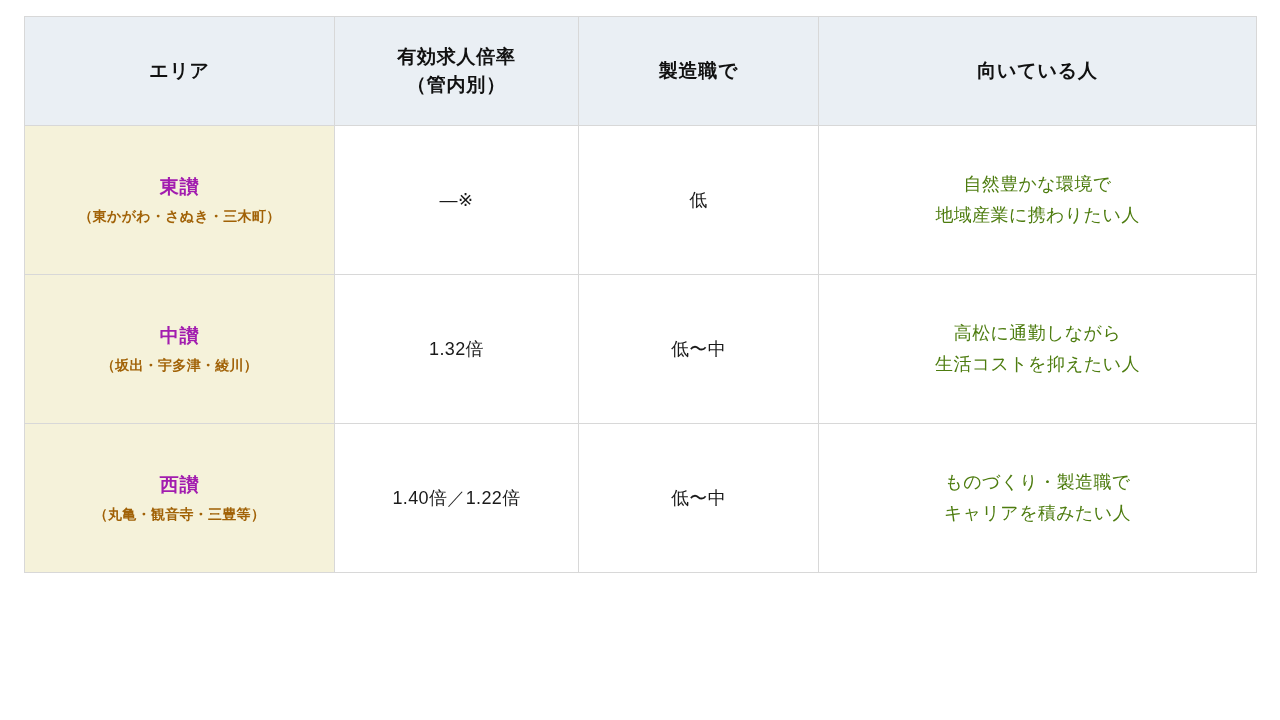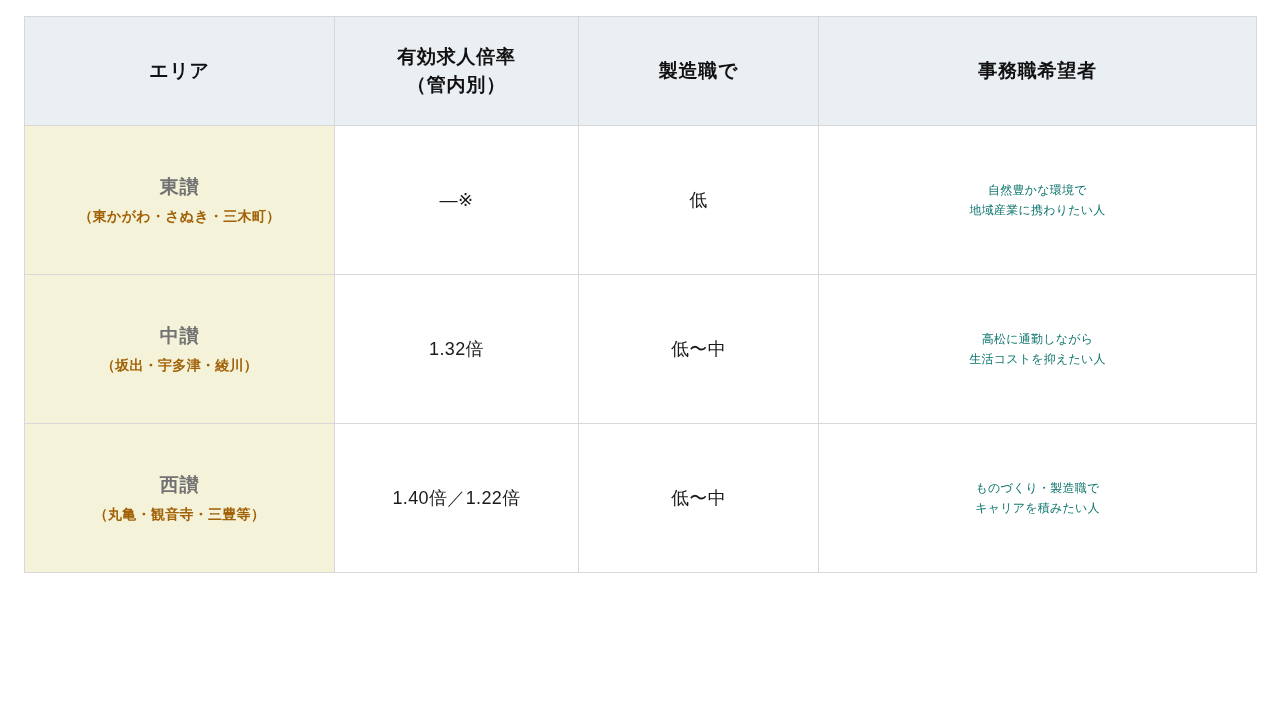--- a/index.html
+++ b/index.html
@@ -54,21 +54,21 @@
     background: #f5f2da;
     height: 128px;
   }
 
   td.area-cell .area-name {
     font-weight: bold;
     font-size: 19px;
     letter-spacing: 0.04em;
     display: block;
     line-height: 1.5;
-    color: #737373;
+    color: #a21caf;
   }
 
   td.area-cell .area-sub {
     font-weight: bold;
     font-size: 14px;
     letter-spacing: 0.02em;
     display: block;
     margin-top: 6px;
     line-height: 1.4;
     color: #a16207;
@@ -79,23 +79,23 @@
   td.value-cell {
     background: #ffffff;
     font-size: 18px;
     line-height: 1.6;
     color: #1a1a1a;
     letter-spacing: 0.02em;
   }
 
   td.fit-cell {
     background: #ffffff;
-    font-size: 12px;
+    font-size: 18px;
     line-height: 1.7;
-    color: #0f766e;
+    color: #4d7c0f;
     letter-spacing: 0.02em;
     white-space: pre-line;
   }
 </style>
 </head>
 <body>
 
 <div class="page">
   <table class="area-table">
     <colgroup>
@@ -103,21 +103,21 @@
       <col class="col-ratio">
       <col class="col-rent">
       <col class="col-fit">
     </colgroup>
     <thead>
       <tr>
         <th>エリア</th>
         <th class="pre" style="white-space: pre-line;">有効求人倍率
 （管内別）</th>
         <th>製造職で</th>
-        <th>事務職希望者</th>
+        <th>向いている人</th>
       </tr>
     </thead>
     <tbody>
       <tr>
         <td class="area-cell">
           <span class="area-name">東讃</span>
           <span class="area-sub">（東かがわ・さぬき・三木町）</span>
         </td>
         <td class="value-cell">—※</td>
         <td class="value-cell">低</td>

